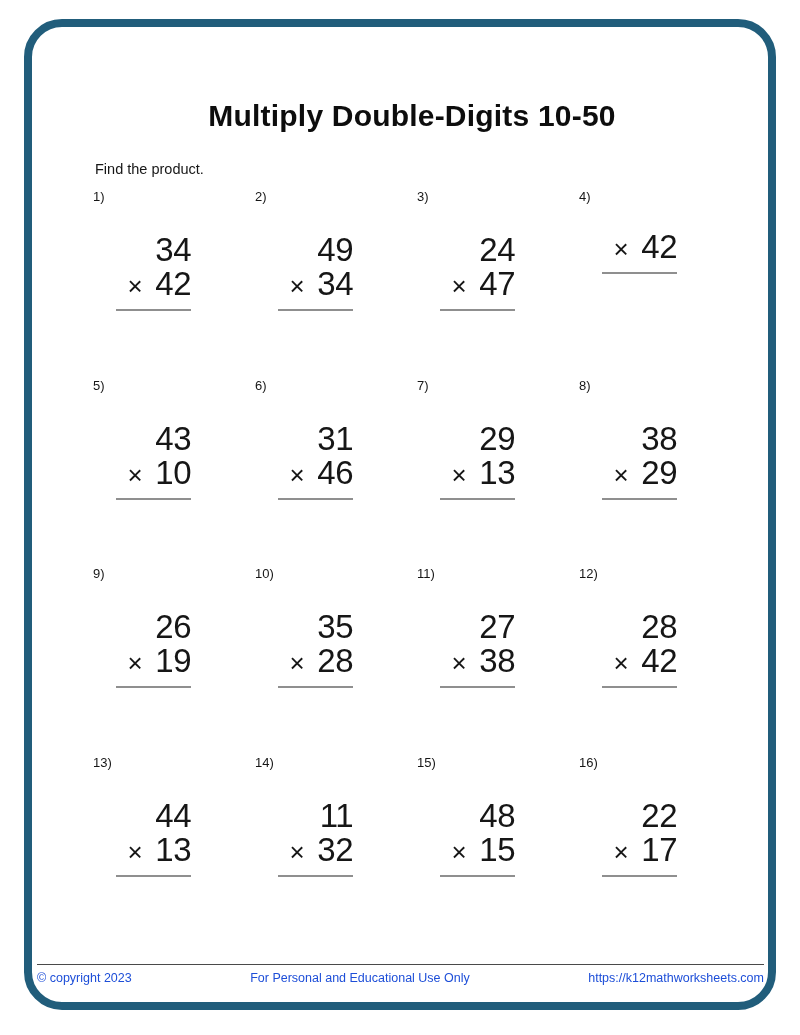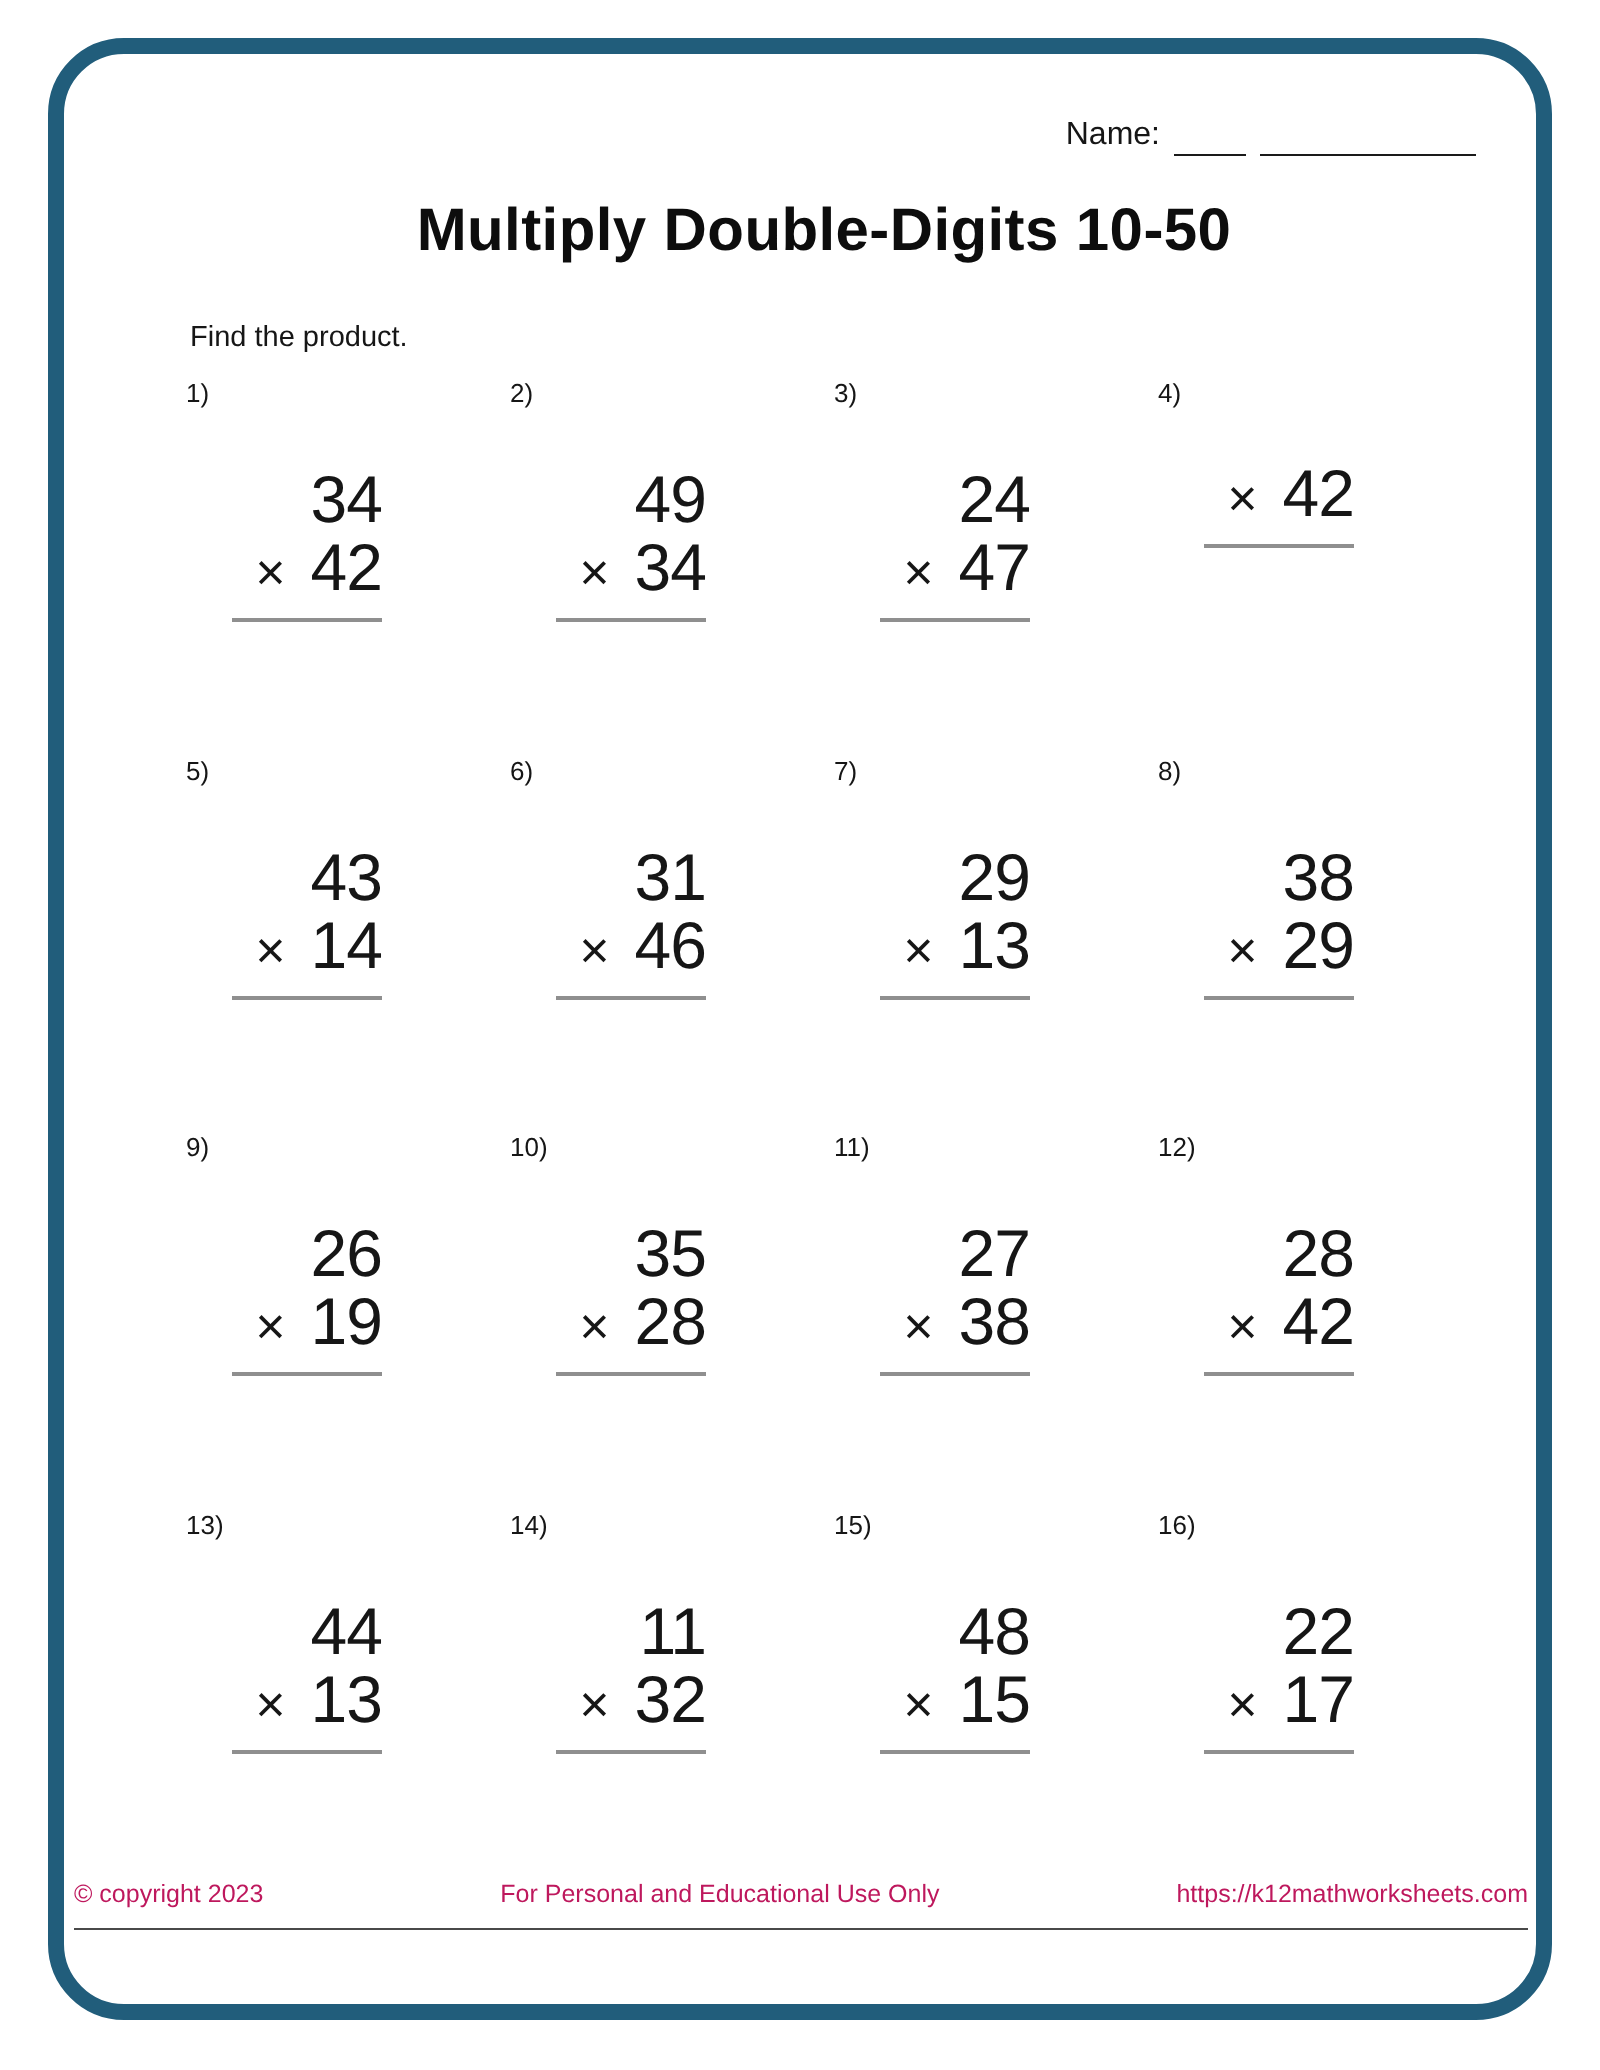--- a/index.html
+++ b/index.html
@@ -42,37 +42,32 @@
   .times { font-size:26px; }
   .answer-line {
     margin-top:6px; margin-left:auto; width:75px; height:0;
     border-bottom:2.5px solid var(--line-color, #8f8f8f);
   }
   .footer-rule {
     position:absolute; left:37px; top:964px; width:727px; height:0;
     border-top:1.8px solid #4a4a4a;
   }
   .footer {
-    position:absolute; left:37px; top:940px; width:727px;
+    position:absolute; left:37px; top:971px; width:727px;
     display:flex; justify-content:space-between; align-items:center;
-    font-size:12.5px; color:#be185d;
+    font-size:12.5px; color:#1d4ed8;
   }
 </style>
 </head>
 <body>
 
 <div id="page">
 
   <div class="frame"></div>
 
-  <div class="name-row">
-    <span class="name-label">Name:</span>
-    <span class="name-line-seg s1"></span>
-    <span class="name-line-seg s2"></span>
-  </div>
 
   <div class="title">Multiply Double-Digits 10-50</div>
 
   <div class="instruction">Find the product.</div>
 
   <div class="grid" id="problems-grid">
   <div class="problem">
     <span class="pnum">1)</span>
     <div class="operands">
       <div class="op-top">34</div>
@@ -118,21 +113,21 @@
       <div class="answer-line"></div>
     </div>
   </div>
 
   <div class="problem">
     <span class="pnum">5)</span>
     <div class="operands">
       <div class="op-top">43</div>
       <div class="op-bottom-row">
         <span class="times">×</span>
-        <span>14</span>
+        <span>10</span>
       </div>
       <div class="answer-line"></div>
     </div>
   </div>
 
   <div class="problem">
     <span class="pnum">6)</span>
     <div class="operands">
       <div class="op-top">31</div>
       <div class="op-bottom-row">

